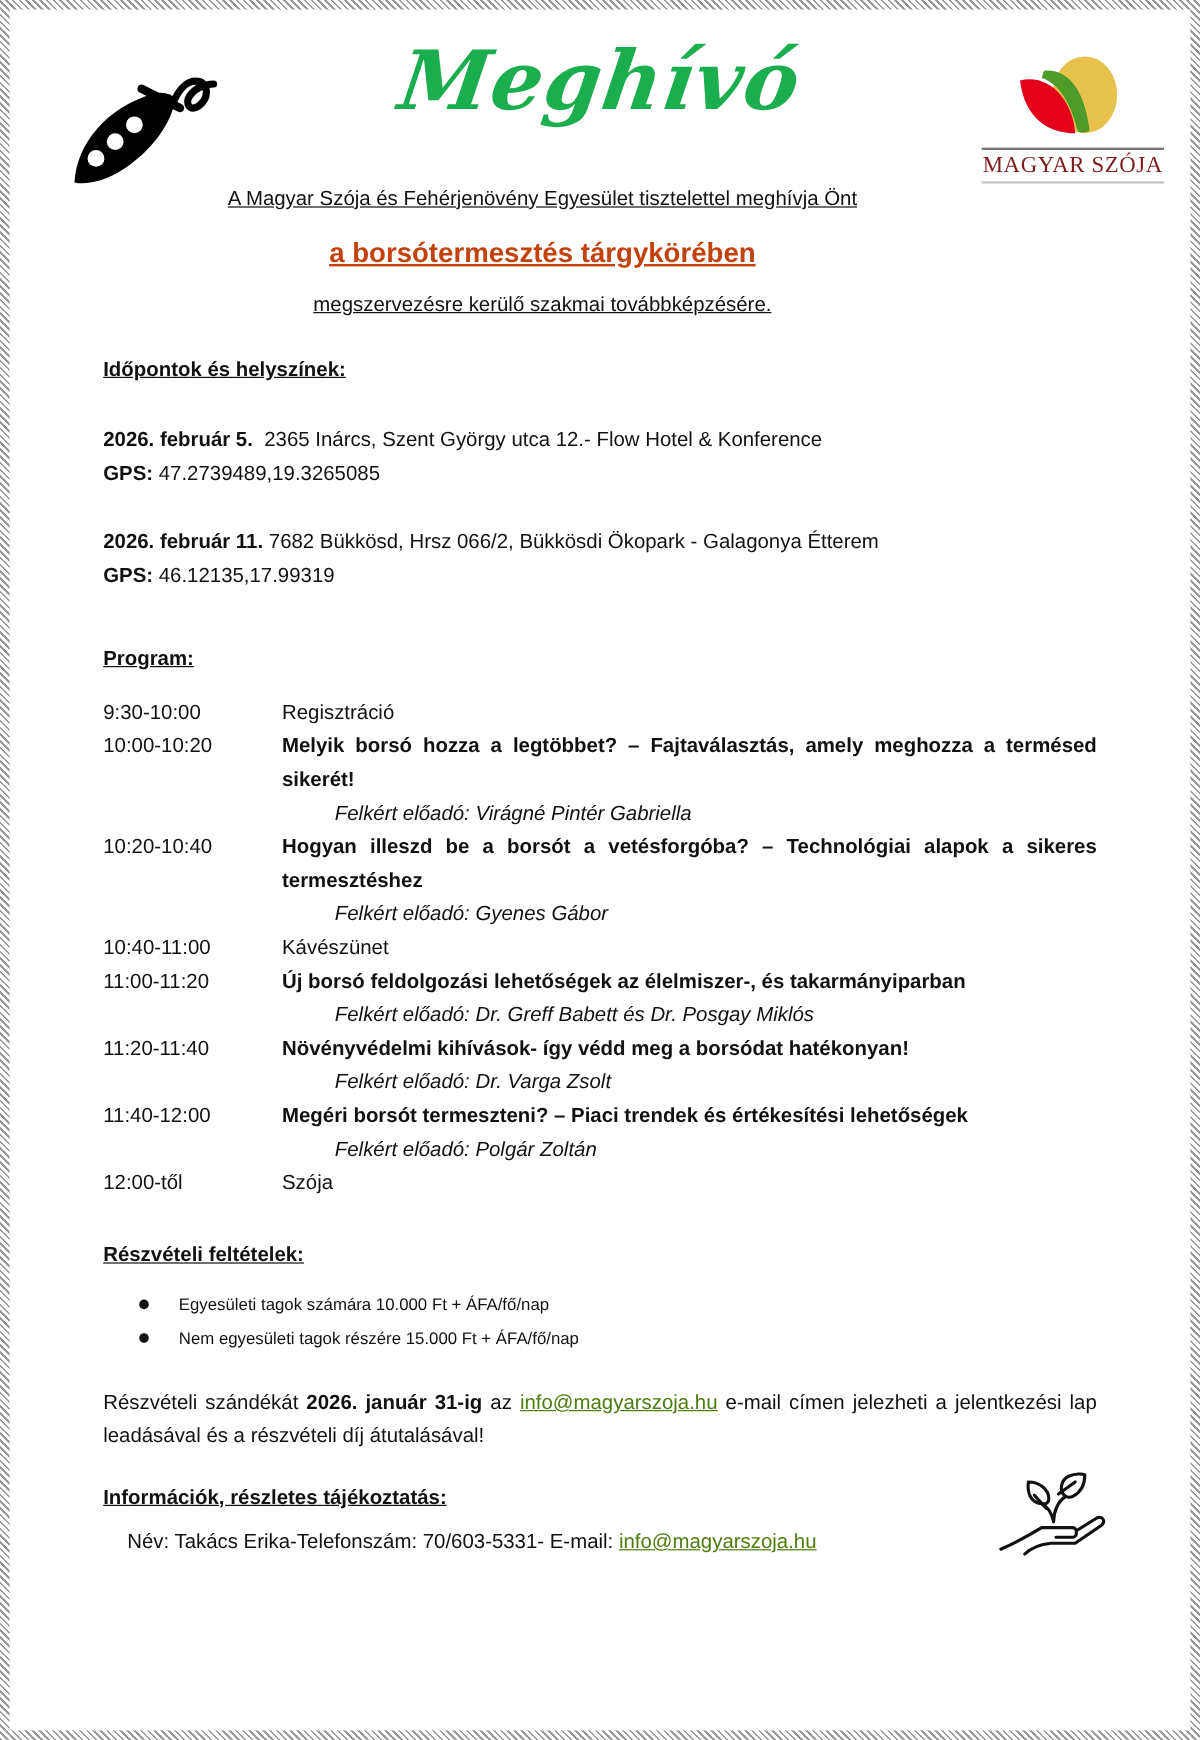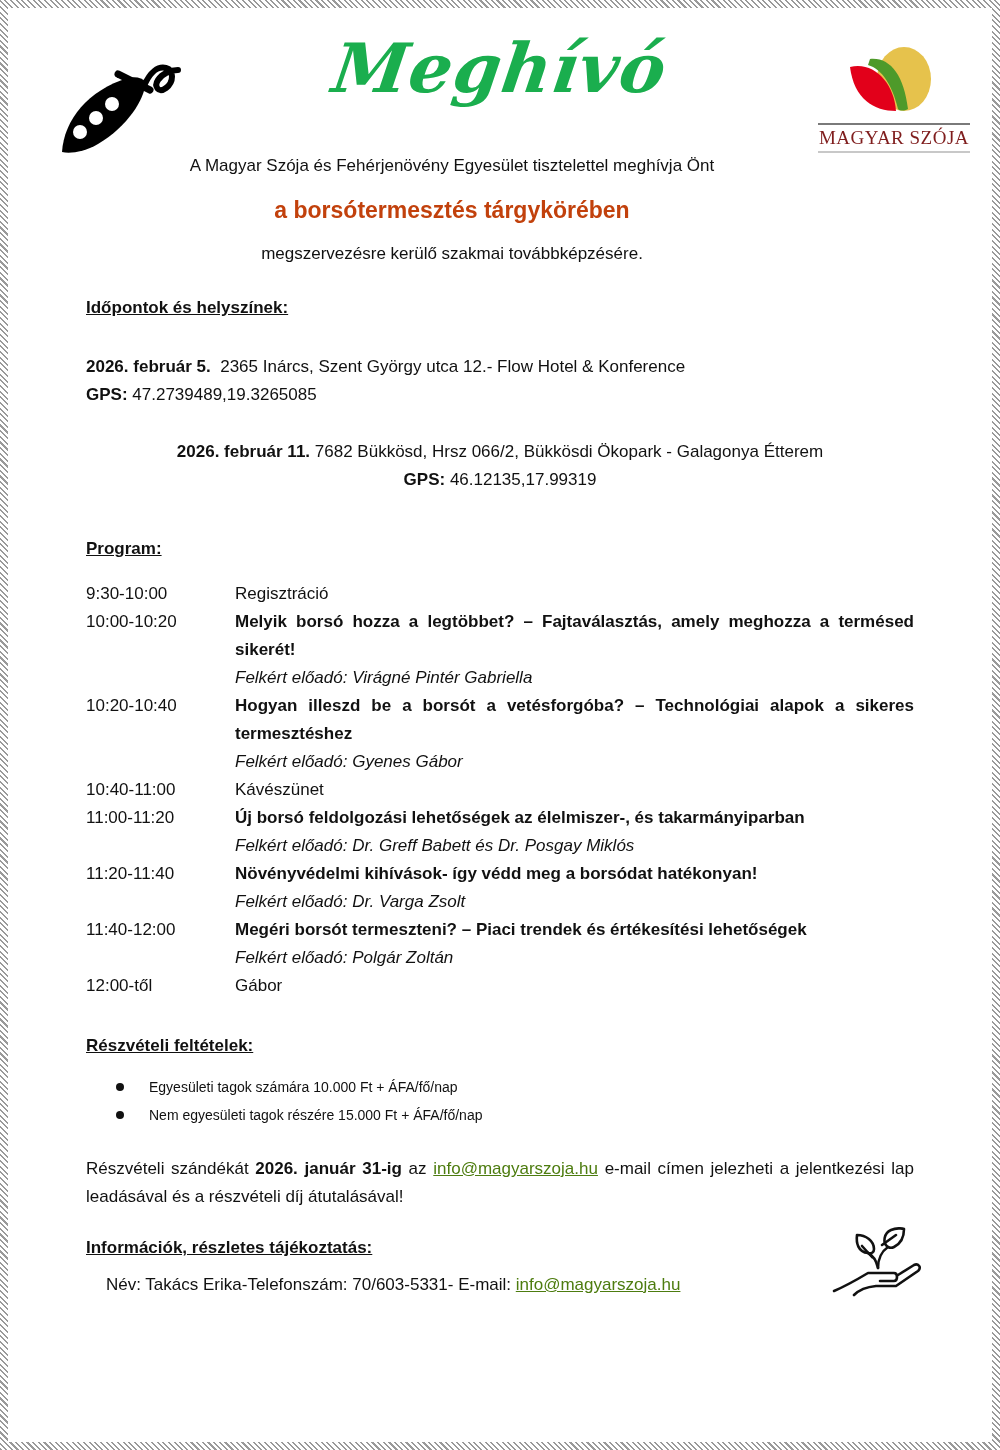--- a/index.html
+++ b/index.html
@@ -39,39 +39,39 @@
     .title {
       position: absolute; left: 300px; top: 28px; width: 400px;
       text-align: center;
       font-family: "DejaVu Serif", "Liberation Serif", serif;
       font-style: italic; font-weight: bold;
       font-size: 68px; color: #1aae4e;
       letter-spacing: 1px;
       transform: skewX(-8deg);
     }
     .center-line {
-      position: absolute; left: 0; width: 904px; text-align: center;
+      position: absolute; left: 0; width: 904px; text-align: center; text-decoration: underline;
     }
     .intro { top: 156px; font-size: 17px; }
     .subject { top: 197px; font-size: 23px; font-weight: bold; color: #c2410c; }
     .intro2 { top: 244px; font-size: 17px; }
     .content {
       position: absolute; left: 86px; width: 828px; font-size: 17px;
     }
     .heading {
       font-weight: bold; text-decoration: underline; font-size: 17px;
     }
     .loc-line { line-height: 28px; }
     .loc-line b { font-weight: bold; }
     .program-table { position: absolute; left: 86px; top: 580px; width: 828px; font-size: 17px; }
     .prog-row { display: flex; line-height: 28px; gap: 20px; }
     .prog-time { width: 129px; flex: 0 0 129px; }
     .prog-body { flex: 1; }
     .prog-title-bold { font-weight: bold; text-align: justify; }
-    .prog-speaker { font-style: italic; }
+    .prog-speaker { font-style: italic; margin-left: 44px; }
     .bullets { position: absolute; left: 116px; top: 1073px; font-size: 14px; line-height: 28px; }
     .bullet-row { display: flex; align-items: center; }
     .bullet-dot { width: 8px; height: 8px; background: #111; border-radius: 50%; margin-right: 25px; }
     .para {
       position: absolute; left: 86px; top: 1155px; width: 828px;
       font-size: 17px; line-height: 28px; text-align: justify;
     }
     .link { color: #4d7c0f; text-decoration: underline; }
     .contact { position: absolute; left: 86px; top: 1275px; font-size: 17px; margin-left: 20px; }
     .hand-icon { position: absolute; left: 828px; top: 1225px; width: 100px; height: 88px; }
@@ -105,21 +105,21 @@
   <div class="center-line subject">a borsótermesztés tárgykörében</div>
   <div class="center-line intro2">megszervezésre kerülő szakmai továbbképzésére.</div>
 
   <div class="content" style="top:298px;">
     <div class="heading">Időpontok és helyszínek:</div>
   </div>
   <div class="content" style="top:353px;">
     <div class="loc-line"><b>2026. február 5.</b>&nbsp; <span>2365 Inárcs, Szent György utca 12.- Flow Hotel &amp; Konference</span></div>
     <div class="loc-line"><b>GPS:</b> <span>47.2739489,19.3265085</span></div>
   </div>
-  <div class="content" style="top:438px;text-align:center;">
+  <div class="content" style="top:438px;">
     <div class="loc-line"><b>2026. február 11.</b> <span>7682 Bükkösd, Hrsz 066/2, Bükkösdi Ökopark - Galagonya Étterem</span></div>
     <div class="loc-line"><b>GPS:</b> <span>46.12135,17.99319</span></div>
   </div>
 
   <div class="content" style="top:539px;">
     <div class="heading">Program:</div>
   </div>
   <div class="program-table">
     <div class="prog-row">
       <div class="prog-time">9:30-10:00</div>
@@ -164,21 +164,21 @@
     <div class="prog-row">
       <div class="prog-time">11:40-12:00</div>
       <div class="prog-body">
         <div class="prog-title-bold">Megéri borsót termeszteni? – Piaci trendek és értékesítési lehetőségek</div>
         <div class="prog-speaker">Felkért előadó: Polgár Zoltán</div>
       </div>
     </div>
     <div class="prog-row">
       <div class="prog-time">12:00-től</div>
       <div class="prog-body">
-          <div>Gábor</div>
+          <div>Szója</div>
         </div>
     </div>
   </div>
 
   <div class="content" style="top:1036px;">
     <div class="heading">Részvételi feltételek:</div>
   </div>
   <div class="bullets">
     <div class="bullet-row">
       <span class="bullet-dot"></span>

